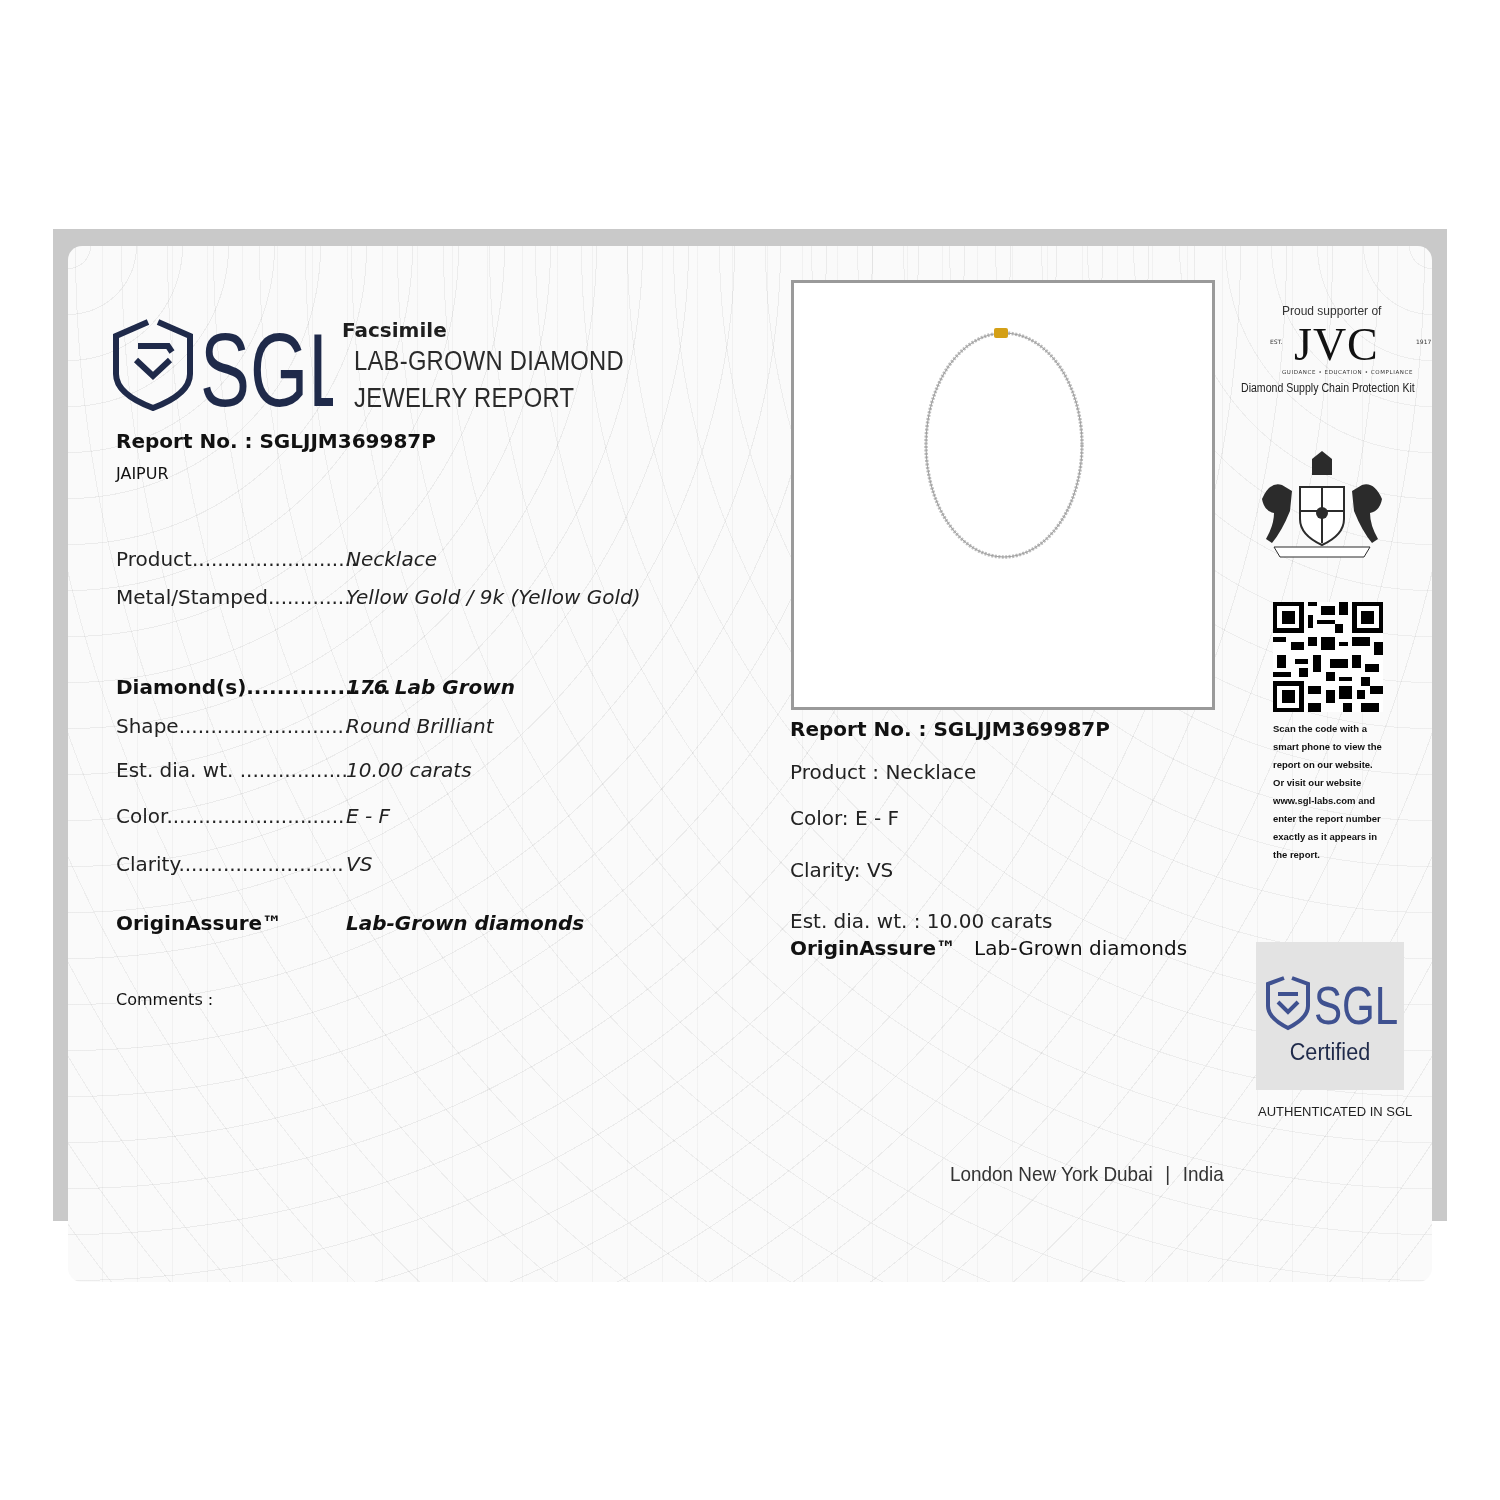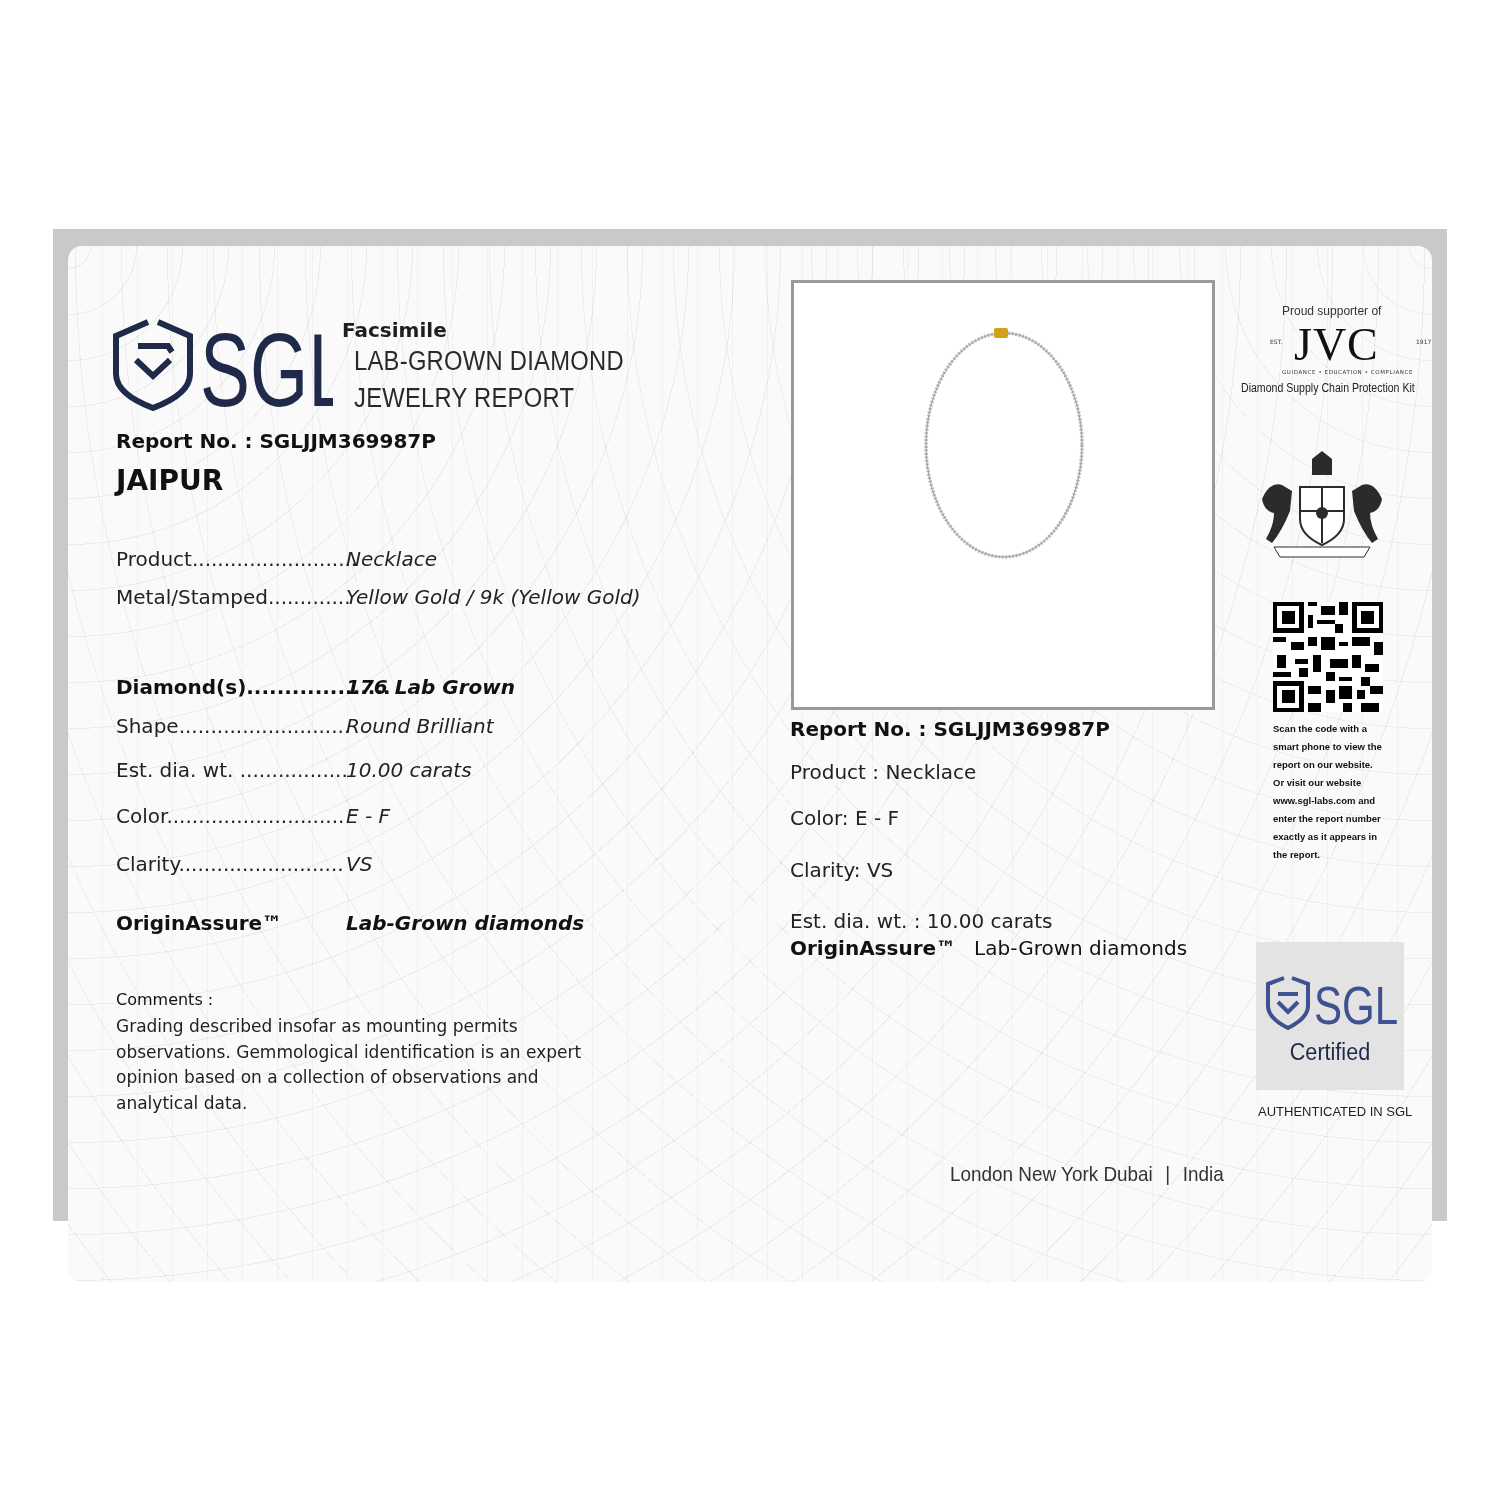--- a/index.html
+++ b/index.html
@@ -26,21 +26,21 @@
 
     
     .logo { left: 40px; top: 70px; width: 225px; height: 95px; }
     .logo svg { width: 100%; height: 100%; }
     .facsimile { left: 274px; top: 72px; font-size: 20px; font-weight: bold; color: #1e1e1e; }
     .title1 { left: 286px; top: 100px; font-family: "Liberation Sans", sans-serif; font-size: 27px; color: #2a2a2a; letter-spacing: 0.3px; transform: scaleX(0.88); transform-origin: left; }
     .title2 { left: 286px; top: 137px; font-family: "Liberation Sans", sans-serif; font-size: 27px; color: #2a2a2a; letter-spacing: 0.3px; transform: scaleX(0.88); transform-origin: left; }
 
     .lbl-strong { font-weight: bold; font-size: 20px; color: #111; }
     .report-no-left { left: 48px; top: 183px; }
-    .city { left: 48px; top: 218px; font-size: 28px; font-weight: bold; color: #111; text-align: right; }
+    .city { left: 48px; top: 218px; font-size: 16px; font-weight: normal; color: #111; text-align: right; }
 
     .row { position: absolute; left: 48px; font-size: 20px; color: #222; white-space: nowrap; margin-top: 48px; }
     .row .k { display: inline-block; }
     .row .v { position: absolute; left: 230px; top: 0; white-space: nowrap; font-style: italic; }
     .row.bold { font-weight: bold; color: #111; }
 
     .comments-title { left: 48px; top: 744px; font-size: 16px; font-weight: normal; color: #111; }
     .comments-body { left: 48px; top: 768px; width: 500px; font-size: 17px; line-height: 25.5px; color: #222; }
 
     
@@ -124,21 +124,20 @@
   <div class="row" style="top:558px;">
     <span class="k">Clarity..........................</span>
     <span class="v">VS</span>
   </div>
   <div class="row bold" style="top:617px;">
     <span class="k">OriginAssure™</span>
     <span class="v">Lab-Grown diamonds</span>
   </div>
 
   <div class="abs comments-title">Comments :</div>
-  <div class="abs comments-body">Grading described insofar as mounting permits observations. Gemmological identification is an expert opinion based on a collection of observations and analytical data.</div>
 
   <div class="abs photo">
     <svg viewBox="0 0 418 424">
       <ellipse cx="210" cy="162" rx="78" ry="112" fill="none" stroke="#bdbdbd" stroke-width="3.5" stroke-dasharray="2 1.5"></ellipse>
       <ellipse cx="210" cy="162" rx="78" ry="112" fill="none" stroke="#9e9e9e" stroke-width="1"></ellipse>
       <rect x="200" y="45" width="14" height="10" rx="2" fill="#d4a017"></rect>
     </svg>
   </div>
 
   <div class="r-line bold" style="top:471px;">Report No. : SGLJJM369987P</div>

